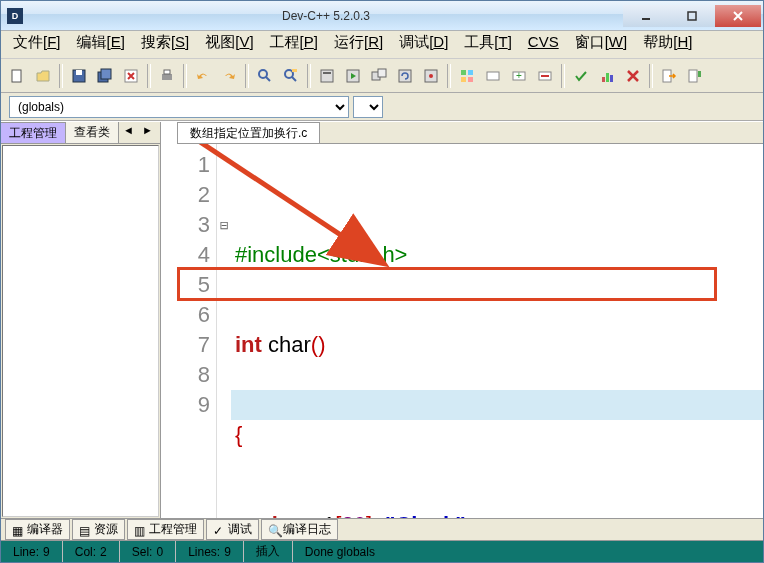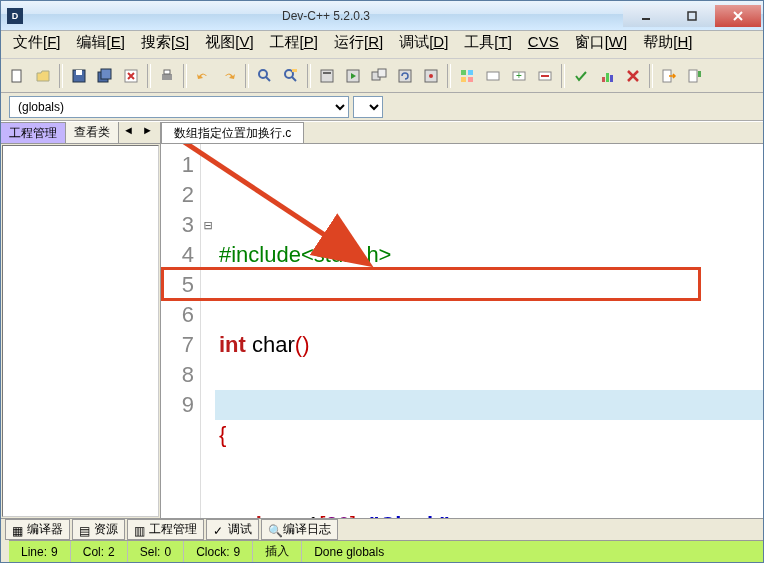--- a/index.html
+++ b/index.html
@@ -32,21 +32,21 @@
 
 .main-area { flex: 1; display: flex; background: #fff; border-top: 1px solid #fff; min-height: 0; }
 
 .left-panel { width: 160px; background: #ece9d8; border-right: 1px solid #999; display: flex; flex-direction: column; }
 .left-tabs { height: 22px; display: flex; background: #ece9d8; border-bottom: 1px solid #999; font-size: 12px; }
 .left-tab { padding: 2px 8px; border-right: 1px solid #999; background: #f5f3e9; cursor: pointer; }
 .left-tab.active { background: #c4b5fd; border-top: 1px solid #999; }
 .left-nav { padding: 2px 4px; font-size: 11px; cursor: pointer; }
 .left-body { flex: 1; background: #fff; border: 1px inset #ccc; margin: 1px; position: relative; }
 
-.editor-panel { flex: 1; display: flex; flex-direction: column; min-width: 0; position: relative; }
+.editor-panel { flex: 1; display: flex; flex-direction: column; min-width: 0; position: relative; margin-left: 16px; }
 .editor-tabs { height: 22px; display: flex; background: #ece9d8; border-bottom: 1px solid #999; font-size: 12px; }
 .editor-tab { padding: 2px 12px; background: #fff; border: 1px solid #999; border-bottom: none; cursor: pointer; white-space: nowrap; }
 
 .code-area { flex: 1; background: #fff; display: flex; font-family: "Consolas","Courier New",monospace; font-size: 22px; overflow: hidden; position: relative; }
 .gutter { width: 40px; background: #fff; border-right: 1px solid #ddd; text-align: right; padding: 6px 6px 0 0; color: #888; line-height: 30px; }
 .gutter div { height: 30px; }
 .fold-col { width: 14px; padding-top: 6px; }
 .fold-col div { height: 30px; font-size: 11px; color: #666; text-align: center; line-height: 30px; }
 .code-lines { flex: 1; padding: 6px 0 0 4px; line-height: 30px; white-space: pre; position: relative; }
 .code-lines .line { height: 30px; position: relative; }
@@ -61,21 +61,21 @@
 .c-punc { color: #c00000; }
 .c-op { color: #000; }
 
 .red-box { position: absolute; border: 3px solid #d42; pointer-events: none; z-index: 5; }
 .arrow { position: absolute; z-index: 6; pointer-events: none; }
 
 .bottom-tabs { height: 22px; background: #ece9d8; border-top: 1px solid #999; display: flex; align-items: center; font-size: 12px; padding: 0 4px; gap: 2px; }
 .bottom-tab { padding: 1px 6px; border: 1px solid #999; background: #f5f3e9; cursor: pointer; display: flex; align-items: center; gap: 3px; }
 .bottom-tab .ico { width: 12px; height: 12px; display: inline-block; }
 
-.statusbar { height: 22px; background: #bef264; border-top: 1px solid #999; display: flex; align-items: center; font-size: 12px; margin-left: 8px; }
+.statusbar { height: 22px; background: #0f766e; border-top: 1px solid #999; display: flex; align-items: center; font-size: 12px; }
 .status-cell { padding: 0 12px; border-right: 1px solid #bbb; height: 100%; display: flex; align-items: center; gap: 4px; }
 .status-cell:last-child { border-right: none; flex: 1; justify-content: flex-start; }
 </style>
 </head>
 <body>
 
 <div class="window">
 
   <div class="titlebar">
     <div class="titlebar-icon">D</div>
@@ -364,21 +364,21 @@
       </div>
     <div class="status-cell">
         <span>Col:</span>
         <span>2</span>
       </div>
     <div class="status-cell">
         <span>Sel:</span>
         <span>0</span>
       </div>
     <div class="status-cell">
-        <span>Clock:</span>
+        <span>Lines:</span>
         <span>9</span>
       </div>
     <div class="status-cell">
         <span>插入</span>
       </div>
     <div class="status-cell">
         <span>Done globals</span>
       </div>
   </div>
 

